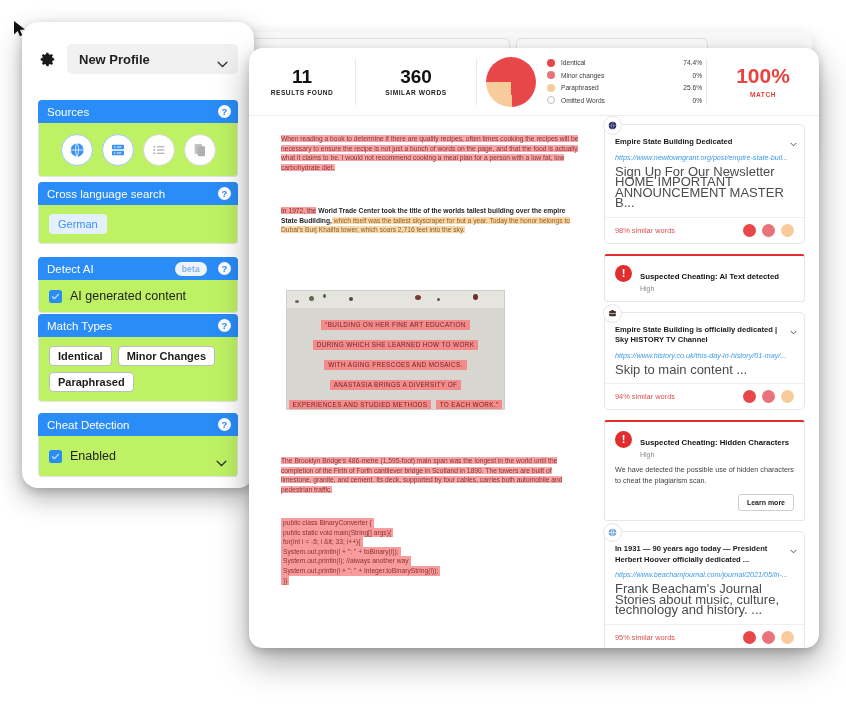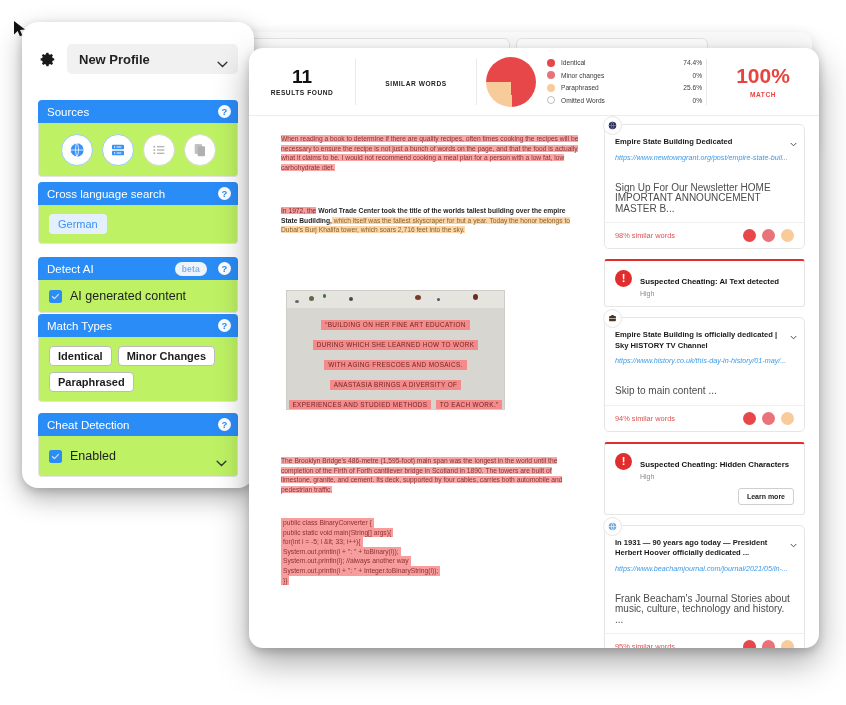--- a/index.html
+++ b/index.html
@@ -165,21 +165,21 @@
   }
   .card-badge{
     position:absolute;left:-2px;top:-9px;width:17px;height:17px;border-radius:50%;
     background:#fff;border:1px solid #e6e6e6;display:flex;align-items:center;justify-content:center;
   }
   .card-caret{position:absolute;right:7px;top:8px;width:7px;height:5px;}
   .card-body{padding:12px 10px 8px 10px;}
   .card-title{font-size:7.6px;font-weight:bold;color:#1a1a1a;line-height:10.5px;padding-right:12px;}
   .card-url{font-size:7.2px;font-style:italic;color:#3d9ae8;line-height:11px;margin-top:4px;
     white-space:nowrap;overflow:hidden;text-overflow:ellipsis;}
-  .card-snip{font-size:10px;color:#4c4c4c;line-height:10.5px;margin-top:20px;}
+  .card-snip{font-size:13px;color:#4c4c4c;line-height:10.5px;margin-top:4px;}
   .card-foot{
     border-top:1px solid #efefef;padding:6px 10px;display:flex;align-items:center;
     justify-content:space-between;
   }
   .card-pct{font-size:7.4px;color:#e05050;}
   .dots{display:flex;gap:6px;}
   .dot{width:13px;height:13px;border-radius:50%;}
 
   .alert{
     position:relative;background:#fff;border:1px solid #e6e6e6;border-top:2px solid #e12d2d;
@@ -359,20 +359,21 @@
   </svg>
 
   <div class="main">
 
     <div class="stats">
       <div class="stat s1">
         <div class="num">11</div>
         <div class="lbl">RESULTS FOUND</div>
       </div>
       <div class="stat s2">
+        <div class="num">360</div>
         <div class="lbl">SIMILAR WORDS</div>
       </div>
 
       <div class="pie-wrap">
         <div class="pie" id="pie" style="background: conic-gradient(from 270deg, rgb(232, 71, 74) 0deg, rgb(232, 71, 74) 267.84deg, rgb(247, 203, 154) 267.84deg, rgb(247, 203, 154) 360deg);"></div>
       </div>
 
       <div class="legend">
         <div class="lg-row">
           <span class="lg-dot" style="background:#e8474a;"></span>
@@ -514,20 +515,21 @@
       </div>
 
       <div class="alert">
         <div class="alert-head">
           <span class="alert-ic">!</span>
           <span>
             <span class="alert-ttl">Suspected Cheating: Hidden Characters</span>
             <div class="alert-sev">High</div>
           </span>
         </div>
+        <div class="alert-txt">We have detected the possible use of hidden characters to cheat the plagiarism scan.</div>
         <div class="learn">
           <span>Learn more</span>
         </div>
       </div>
 
       <div class="card">
         <span class="card-badge">
           <svg viewBox="0 0 12 12" width="9" height="9">
               <circle cx="6" cy="6" r="5" fill="#6fa8dc"></circle>
               <path d="M1 6h10M6 1c2 2 2 8 0 10M6 1C4 3 4 9 6 11" fill="none" stroke="#fff" stroke-width=".8"></path>

